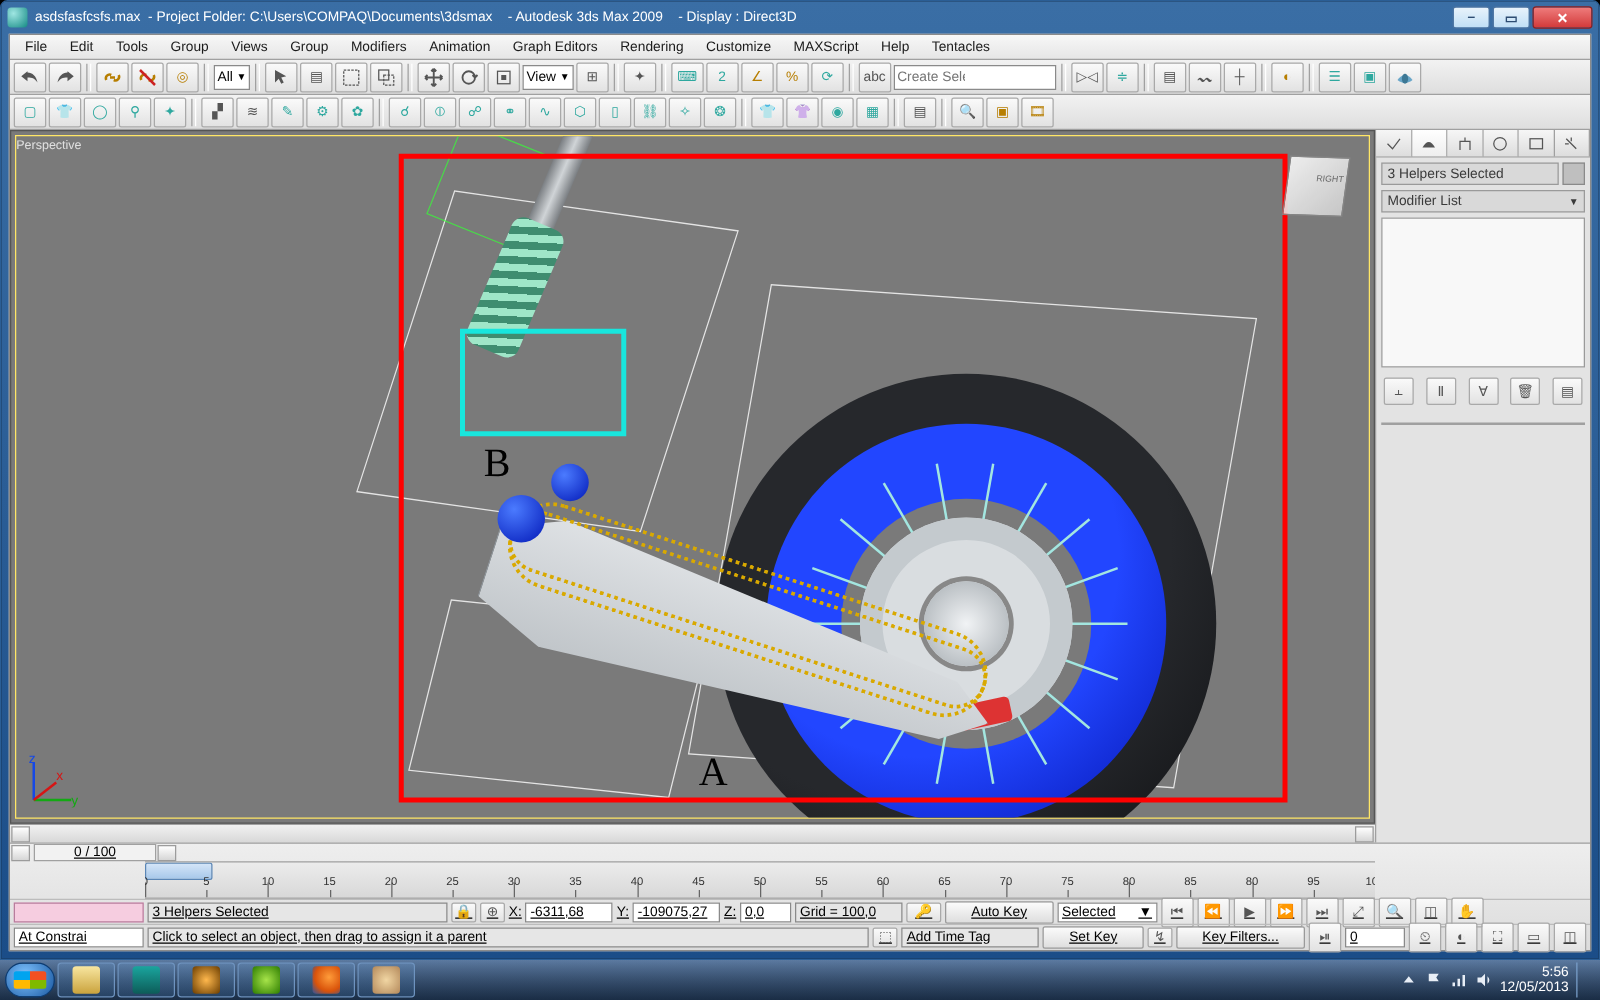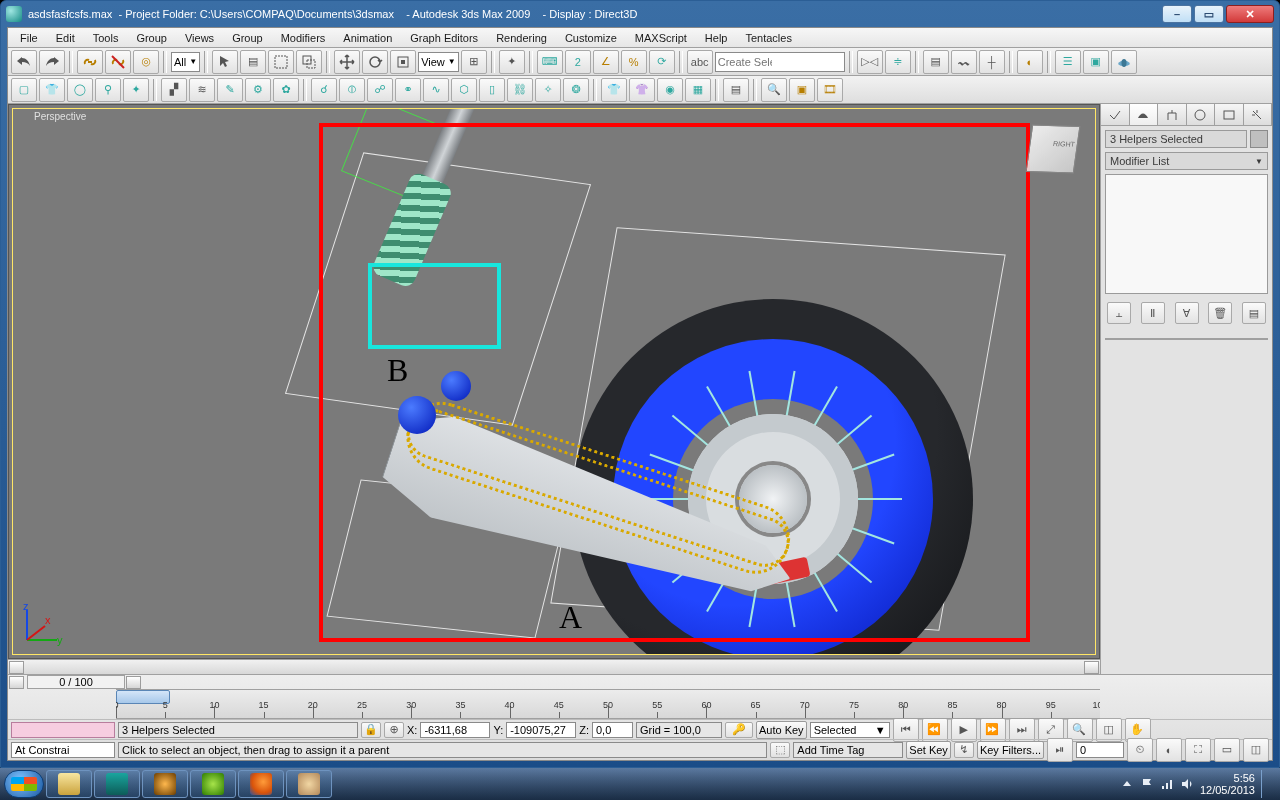--- a/index.html
+++ b/index.html
@@ -28,21 +28,21 @@
 .tbtn svg { width: 16px; height: 16px; }
 .tsel { height: 20px; background: #fff; border: 1px solid #8a8a8a; padding: 0 2px; display: flex; align-items: center; }
 .tsel input { border: none; outline: none; width: 54px; }
 .tsel .cv { font-size: 8px; margin-left: 3px; }
 .vsep { width: 4px; height: 22px; border-left: 1px solid #a0a0a0; border-right: 1px solid #fff; margin: 0 2px; }
 
 
 .main { flex: 1; display: flex; min-height: 0; }
 .viewport-wrap { flex: 1; position: relative; background: #7a7a7a; border: 1px solid #555; }
 .viewport { position: absolute; left: 3px; right: 3px; top: 3px; bottom: 3px; border: 1px solid #ffe666; }
-.vp-label { position: absolute; left: 21px; top: 2px; color: #e0e0e0; font-size: 10px; }
+.vp-label { position: absolute; left: 0; top: 2px; color: #e0e0e0; font-size: 10px; }
 .ann-a { position: absolute; border: 4px solid #ff0000; }
 .ann-b { position: absolute; border: 4px solid #18e6dd; }
 .ann-text { position: absolute; font-family: "Times New Roman", serif; font-size: 32px; color: #000; font-weight: 500; }
 .axis { position: absolute; left: 8px; bottom: 8px; width: 44px; height: 44px; }
 .viewcube { position: absolute; right: 18px; top: 16px; width: 48px; height: 48px; background: linear-gradient(135deg,#fafafa,#cfcfcf); border: 1px solid #888; transform: rotate(8deg) skewY(-6deg); opacity: .9; }
 
 
 .scene { position: absolute; inset: 0; overflow: hidden; }
 .tire { position: absolute; left: 560px; top: 190px; width: 400px; height: 400px; border-radius: 50%; background: radial-gradient(circle at 38% 33%, #26282c 0 58%, #0d0e10 100%); }
 .rim  { position: absolute; left: 600px; top: 230px; width: 320px; height: 320px; border-radius: 50%; background: radial-gradient(circle at 38% 33%, #2246ff 0 55%, #0414b0 100%); }
@@ -70,32 +70,32 @@
 .cmd-tab svg { width: 14px; height: 14px; color: #555; }
 .cmd-body { padding: 4px; display: flex; flex-direction: column; gap: 4px; }
 .cmd-field { height: 18px; background: #d9d9d9; border: 1px solid #9a9a9a; display: flex; align-items: center; padding: 0 4px; color: #3a3a3a; }
 .cmd-field .cv { margin-left: auto; font-size: 8px; }
 .stack { height: 120px; background: #f8f8f8; border: 1px solid #9a9a9a; }
 .mod-icons { display: flex; justify-content: space-between; padding: 4px 2px; }
 .mod-icons .tbtn { width: 24px; height: 22px; }
 .cmd-div { height: 2px; background: #a0a0a0; margin: 6px 0; }
 
 
-.bottom { height: 86px; background: linear-gradient(#eee,#dcdcdc); border-top: 1px solid #a0a0a0; display: flex; flex-direction: column; }
+.bottom { height: 86px; background: linear-gradient(#eee,#dcdcdc); border-top: 1px solid #a0a0a0; display: flex; flex-direction: column; text-decoration: underline; }
 .timebar { height: 14px; display: flex; align-items: center; }
 .time-lbl { width: 98px; text-align: center; border: 1px solid #a0a0a0; background: #f2f2f2; margin-left: 2px; }
 .ruler { flex: 1; height: 30px; position: relative; background: linear-gradient(#ececec,#d8d8d8); border-top: 1px solid #a0a0a0; border-bottom: 1px solid #a0a0a0; overflow: hidden; }
 .ruler .tick { position: absolute; bottom: 0; width: 1px; height: 8px; background: #666; }
 .ruler .lbl { position: absolute; bottom: 8px; font-size: 9px; color: #333; transform: translateX(-50%); }
 .slider { position: absolute; left: 0; top: 0; width: 54px; height: 14px; background: linear-gradient(#d4e5f8,#a7c8ea); border: 1px solid #5a86b6; border-radius: 2px; }
 .status-rows { display: flex; flex-direction: column; }
 .srow { height: 20px; display: flex; align-items: center; gap: 3px; padding: 0 3px; border-top: 1px solid #bcbcbc; }
 .sbox { height: 16px; background: #fff; border: 1px solid #8a8a8a; padding: 0 3px; display: flex; align-items: center; }
 .sbox.ro { background: #e6e6e6; }
-.btn { height: 18px; padding: 0 2px; background: linear-gradient(#fbfbfb,#dedede); border: 1px solid #9a9a9a; border-radius: 2px; display: flex; align-items: center; }
+.btn { height: 18px; padding: 0 20px; background: linear-gradient(#fbfbfb,#dedede); border: 1px solid #9a9a9a; border-radius: 2px; display: flex; align-items: center; }
 
 
 .taskbar { position: absolute; left: 0; bottom: 0; width: 1280px; height: 32px; background: linear-gradient(#3a3a3a10,#00000060), linear-gradient(#5e7ea7,#2a486e); display: flex; align-items: center; padding: 15px 4px; gap: 2px; }
 .start { width: 40px; height: 28px; border-radius: 14px; background: radial-gradient(circle at 40% 35%, #7fc3ff,#1957a0); border: 1px solid #0d3c72; position: relative; }
 .start::after { content: ""; position: absolute; inset: 6px; background: conic-gradient(#f25022 0 25%, #7fba00 25% 50%, #ffb900 50% 75%, #00a4ef 75% 100%); border-radius: 2px; filter: blur(.3px); }
 .task-item { width: 46px; height: 28px; background: linear-gradient(#6790bf60,#2f537c80); border: 1px solid #6e93bf; border-radius: 3px; display: flex; align-items: center; justify-content: center; }
 .task-item span { width: 22px; height: 22px; border-radius: 3px; }
 .tray { margin-left: auto; display: flex; align-items: center; gap: 6px; color: #fff; font-size: 10px; padding-right: 6px; }
 .tray .clock { text-align: right; line-height: 1.1; }
 .tray-icn { width: 14px; height: 14px; color: #e8eef6; }

